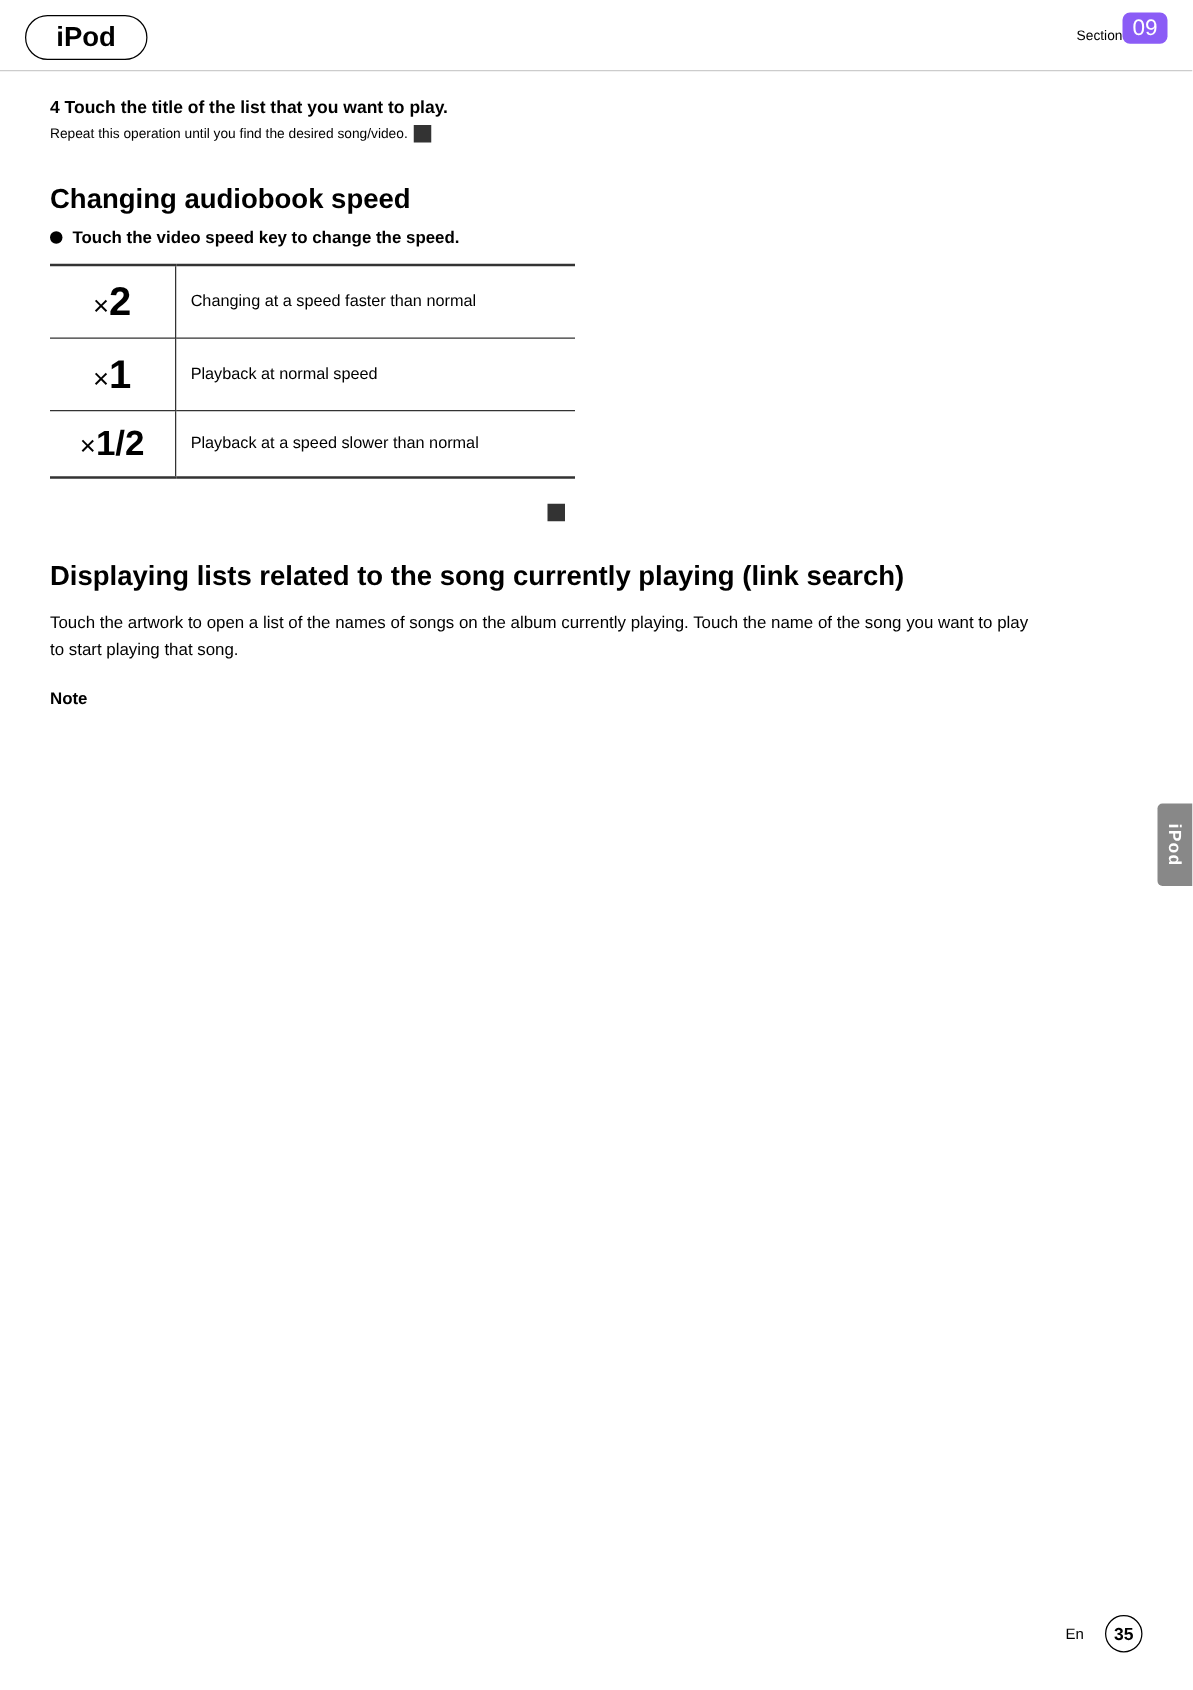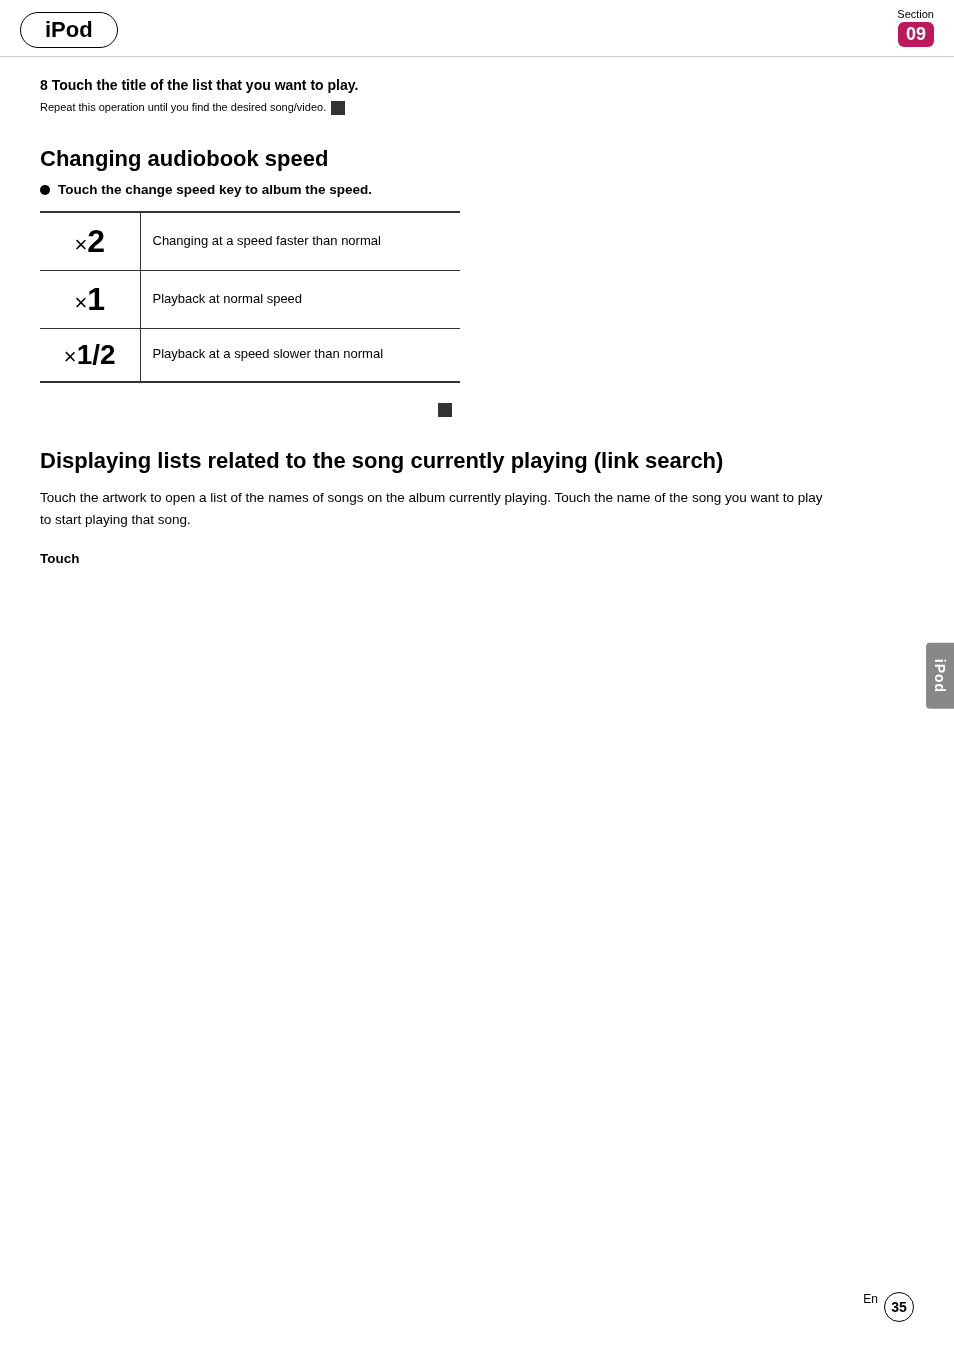--- a/index.html
+++ b/index.html
@@ -32,39 +32,38 @@
       border: 1.5px solid #000;
       border-radius: 20px;
       padding: 4px 24px;
       font-size: 22px;
       font-weight: bold;
       display: inline-block;
     }
 
     .section-label-container {
       display: flex;
-      flex-direction: column;
       align-items: flex-end;
       position: absolute;
       right: 20px;
       top: 8px;
     }
 
     .section-text {
       font-size: 11px;
       color: #000;
     }
 
     .section-number-box {
-      background: #be185d;
+      background: #8b5cf6;
       color: #fff;
       border-radius: 6px;
       padding: 2px 8px;
       font-size: 18px;
-      font-weight: bold;
+      font-weight: normal;
       margin-top: 2px;
     }
 
     
     .side-tab {
       position: absolute;
       right: 0;
       top: 50%;
       transform: translateY(-50%);
       writing-mode: vertical-rl;
@@ -224,22 +223,22 @@
       font-size: 13px;
       line-height: 1.5;
     }
 
     
     .page-footer {
       position: absolute;
       bottom: 30px;
       right: 40px;
       display: flex;
-      align-items: flex-start;
-      gap: 6px;
+      align-items: center;
+      gap: 17px;
       font-size: 12px;
     }
 
     .en-label {
       font-size: 12px;
     }
 
     .page-number-circle {
       border: 1.5px solid #000;
       border-radius: 50%;
@@ -260,31 +259,31 @@
   <div class="section-label-container">
     <span class="section-text">Section</span>
     <div class="section-number-box">09</div>
   </div>
 </div>
 
 <div class="side-tab">iPod</div>
 
 <div class="main-content">
 
-  <p class="step-heading">8   Touch the title of the list that you want to play.</p>
+  <p class="step-heading">4   Touch the title of the list that you want to play.</p>
   <p class="step-body">
     <span>Repeat this operation until you find the desired song/video.</span>
     <span class="inline-icon"></span>
   </p>
 
   <h2 class="section-heading">Changing audiobook speed</h2>
 
   <div class="bullet-instruction">
     <span class="bullet-dot"></span>
-    <span>Touch the change speed key to album the speed.</span>
+    <span>Touch the video speed key to change the speed.</span>
   </div>
 
   <table class="speed-table">
     <tbody>
 
       <tr>
         <td class="speed-cell-icon">
           <span class="times-symbol">×</span><span class="speed-number">2</span>
         </td>
         <td class="speed-cell-text">Changing at a speed faster than normal</td>
@@ -307,20 +306,20 @@
   </table>
 
   <div class="footer-icon-row">
     <span class="small-square-icon"></span>
   </div>
 
   <h2 class="section-heading-2">Displaying lists related to the song currently playing (link search)</h2>
 
   <p class="section-body">Touch the artwork to open a list of the names of songs on the album currently playing. Touch the name of the song you want to play to start playing that song.</p>
 
-  <p class="note-heading">Touch</p>
+  <p class="note-heading">Note</p>
 
 </div>
 
 <div class="page-footer">
   <span class="en-label">En</span>
   <div class="page-number-circle">35</div>
 </div>
 
 </body></html>

